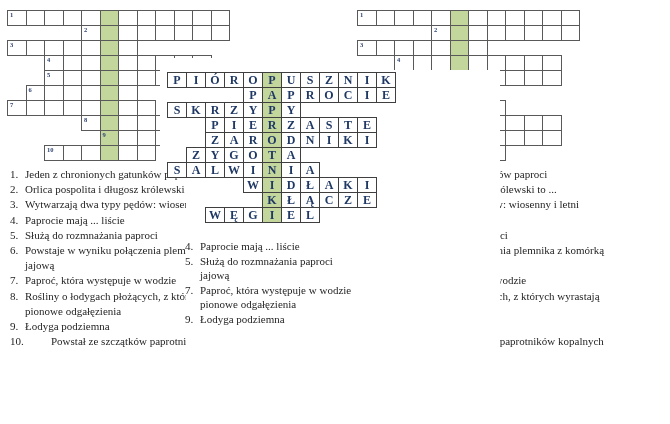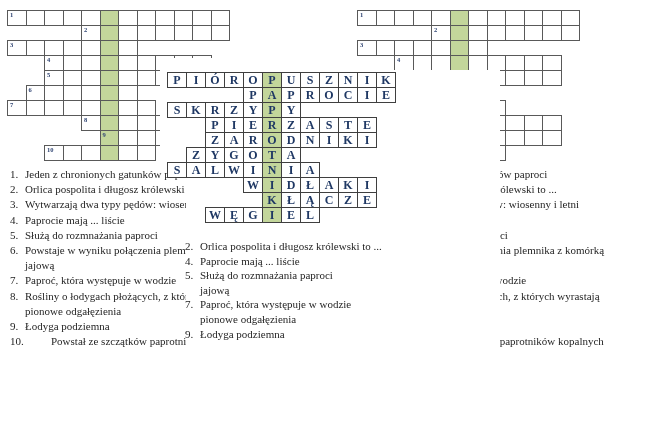--- a/index.html
+++ b/index.html
@@ -500,21 +500,20 @@
         <span class="letter">I</span>
       </div>
       <div class="cell" style="left: 114px; top: 135px; width: 20px; height: 16px;">
         <span class="letter">E</span>
       </div>
       <div class="cell" style="left: 133px; top: 135px; width: 20px; height: 16px;">
         <span class="letter">L</span>
       </div>
     </div>
   <div id="clues-center" class="clues copyB">
-      <div class="clue-line"><span class="clue-num">2.</span><span class="clue-text">Orlica pospolita i długosz królewski to ...</span></div>
       <div class="clue-line"><span class="clue-num">4.</span><span class="clue-text">Paprocie mają ... liście</span></div>
       <div class="clue-line"><span class="clue-num">5.</span><span class="clue-text">Służą do rozmnażania paproci</span></div>
       <div class="clue-line"><span class="clue-text clue-cont">jajową</span></div>
       <div class="clue-line"><span class="clue-num">7.</span><span class="clue-text">Paproć, która występuje w wodzie</span></div>
       <div class="clue-line"><span class="clue-text clue-cont">pionowe odgałęzienia</span></div>
       <div class="clue-line"><span class="clue-num">9.</span><span class="clue-text">Łodyga podziemna</span></div>
     </div>
 </div>
 
 </body></html>

